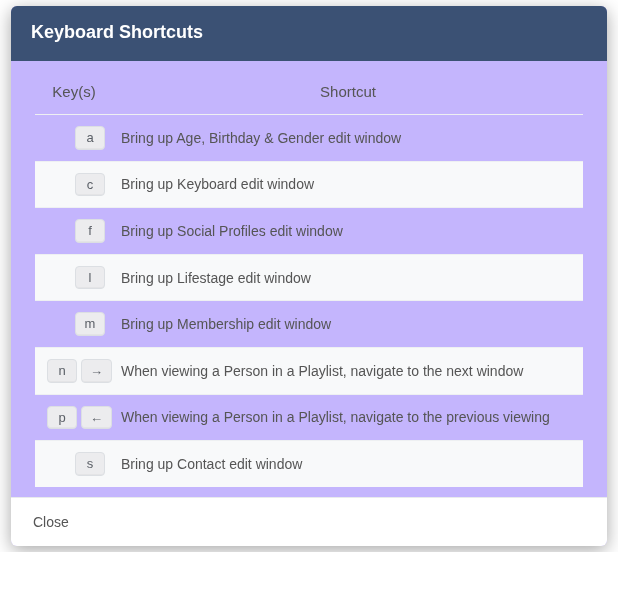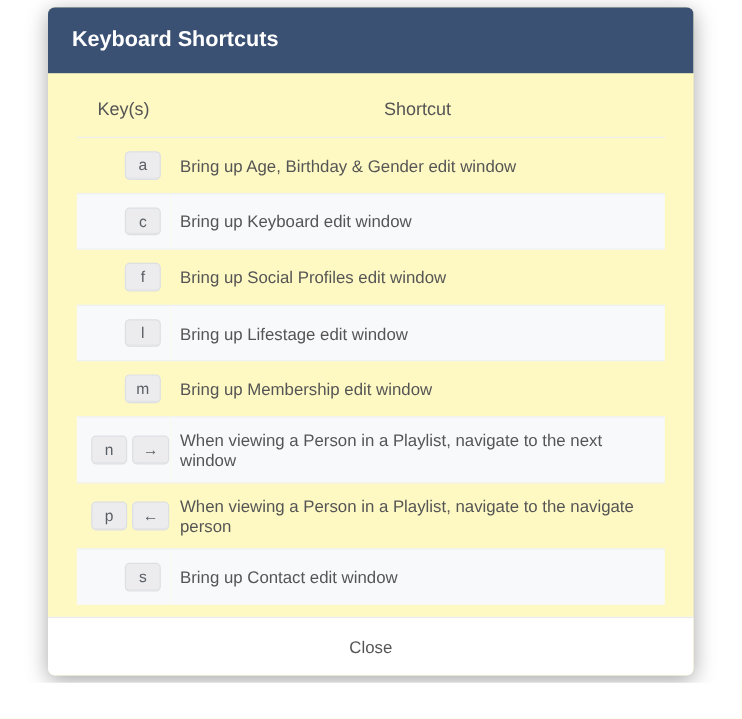--- a/index.html
+++ b/index.html
@@ -4,23 +4,23 @@
 <style>
   html, body {
     margin: 0;
     padding: 0;
     background: #fff;
     font-family: "Helvetica Neue", Helvetica, Arial, sans-serif;
     font-size: 14px;
     color: #555;
   }
   .dialog {
-    width: 538px;
+    width: 596px;
     margin: 6px auto;
-    background: #fef9c3;
+    background: #c4b5fd;
     border-radius: 6px;
     box-shadow: 0 4px 18px rgba(0,0,0,0.35);
     overflow: hidden;
   }
   .dialog-header {
     background: #3b5174;
     color: #fff;
     padding: 16px 20px 18px 20px;
     font-size: 18px;
     font-weight: 600;
@@ -74,21 +74,21 @@
   td.desc {
     color: #555;
   }
   td.desc b {
     font-weight: 400;
     color: #555;
   }
   .dialog-footer {
     border-top: 1px solid #e8eaed;
     padding: 16px 22px;
-    text-align: center;
+    text-align: left;
     font-size: 14px;
     color: #666;
     background:#fff;
   }
   .close-link {
     color: #555;
     cursor: pointer;
     text-decoration: none;
   }
 </style>
@@ -130,21 +130,21 @@
           <tr>
             <td class="keys"><span class="kbd">m</span></td>
             <td class="desc"><span>Bring up </span><b>Membership</b><span> edit window</span></td>
           </tr>
           <tr class="alt">
             <td class="keys"><span class="kbd">n</span><span class="kbd">→</span></td>
             <td class="desc"><span>When viewing a Person in a Playlist, navigate to the </span><b>next window</b><span></span></td>
           </tr>
           <tr>
             <td class="keys"><span class="kbd">p</span><span class="kbd">←</span></td>
-            <td class="desc"><span>When viewing a Person in a Playlist, navigate to the </span><b>navigate person</b><span></span></td>
+            <td class="desc"><span>When viewing a Person in a Playlist, navigate to the </span><b>previous viewing</b><span></span></td>
           </tr>
           <tr class="alt">
             <td class="keys"><span class="kbd">s</span></td>
             <td class="desc"><span>Bring up </span><b>Contact</b><span> edit window</span></td>
           </tr>
         </tbody>
     </table>
   </div>
 
   <div class="dialog-footer">

